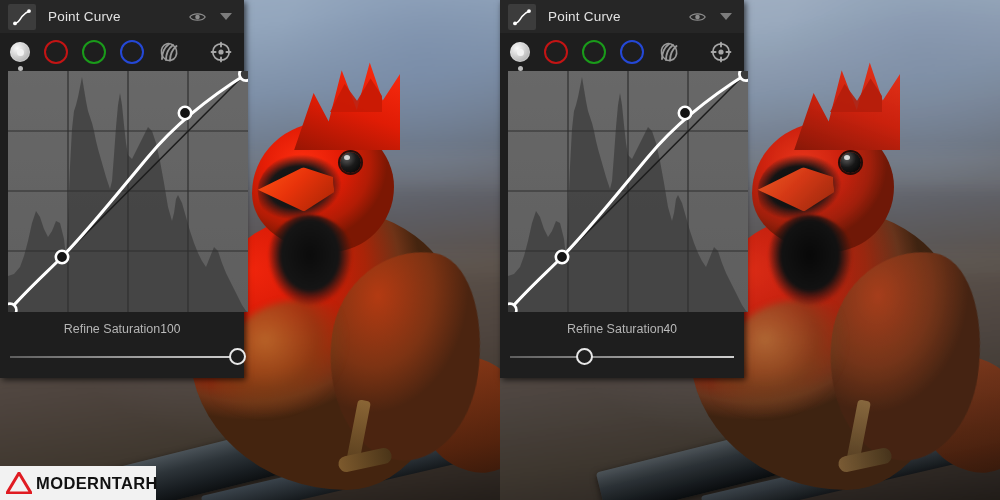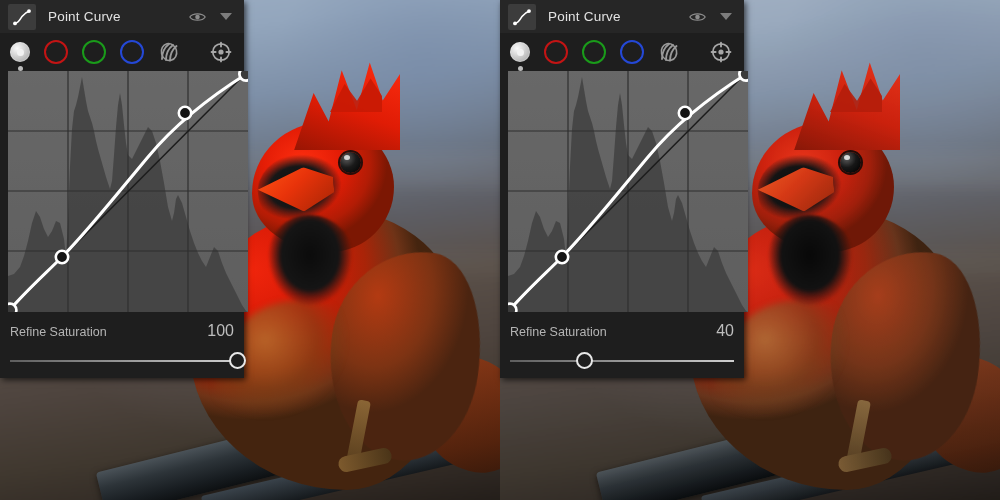--- a/index.html
+++ b/index.html
@@ -183,23 +183,23 @@
   .ch.wave{border:none;background:transparent;}
   .target-icon{margin-left:auto;margin-right:12px;width:22px;height:22px;flex:0 0 auto;cursor:pointer;}
 
   
   .graph-wrap{position:relative;padding:0 8px;}
   .graph{position:relative;width:240px;height:241px;background:#4d4d4d;overflow:hidden;}
   .graph svg{display:block;}
 
   
   .slider-block{position:relative;padding:0 10px;margin-top:10px;}
-  .slider-label-row{display:flex;align-items:baseline;justify-content:space-between;}
+  .slider-label-row{display:flex;align-items:baseline;justify-content:center;}
   .slider-label{font-size:12.5px;color:#b4b4b4;}
-  .slider-value{font-size:16px;color:#bdbdbd;}
+  .slider-value{font-size:12px;color:#bdbdbd;}
   .slider-track-wrap{position:relative;height:24px;margin-top:9px;}
   .slider-track{
     position:absolute;left:0;right:0;top:11px;height:2px;
     background:linear-gradient(90deg,#5e5e5e,#cfcfcf);
   }
   .slider-knob{
     position:absolute;top:3px;width:17px;height:17px;border-radius:50%;
     border:2.4px solid #e8e8e8;background:#1e1e1e;box-sizing:border-box;cursor:pointer;
   }
 
@@ -487,14 +487,22 @@
         <span class="slider-label">Refine Saturation</span>
         <span class="slider-value">40</span>
       </div>
       <div class="slider-track-wrap">
         <div class="slider-track"></div>
         <div class="slider-knob" style="left: 65.7px;"></div>
       </div>
     </div>
   </div>
 
+  <div class="watermark">
+    <span class="wm-tri">
+      <svg width="26" height="22" viewBox="0 0 26 22" aria-hidden="true">
+        <path d="M13 1 L25 21 L1 21 Z" fill="none" stroke="#e01b22" stroke-width="3"></path>
+      </svg>
+    </span>
+    <span class="wm-text">MODERNTARH</span>
+  </div>
 
 </div>
 
 </body></html>

